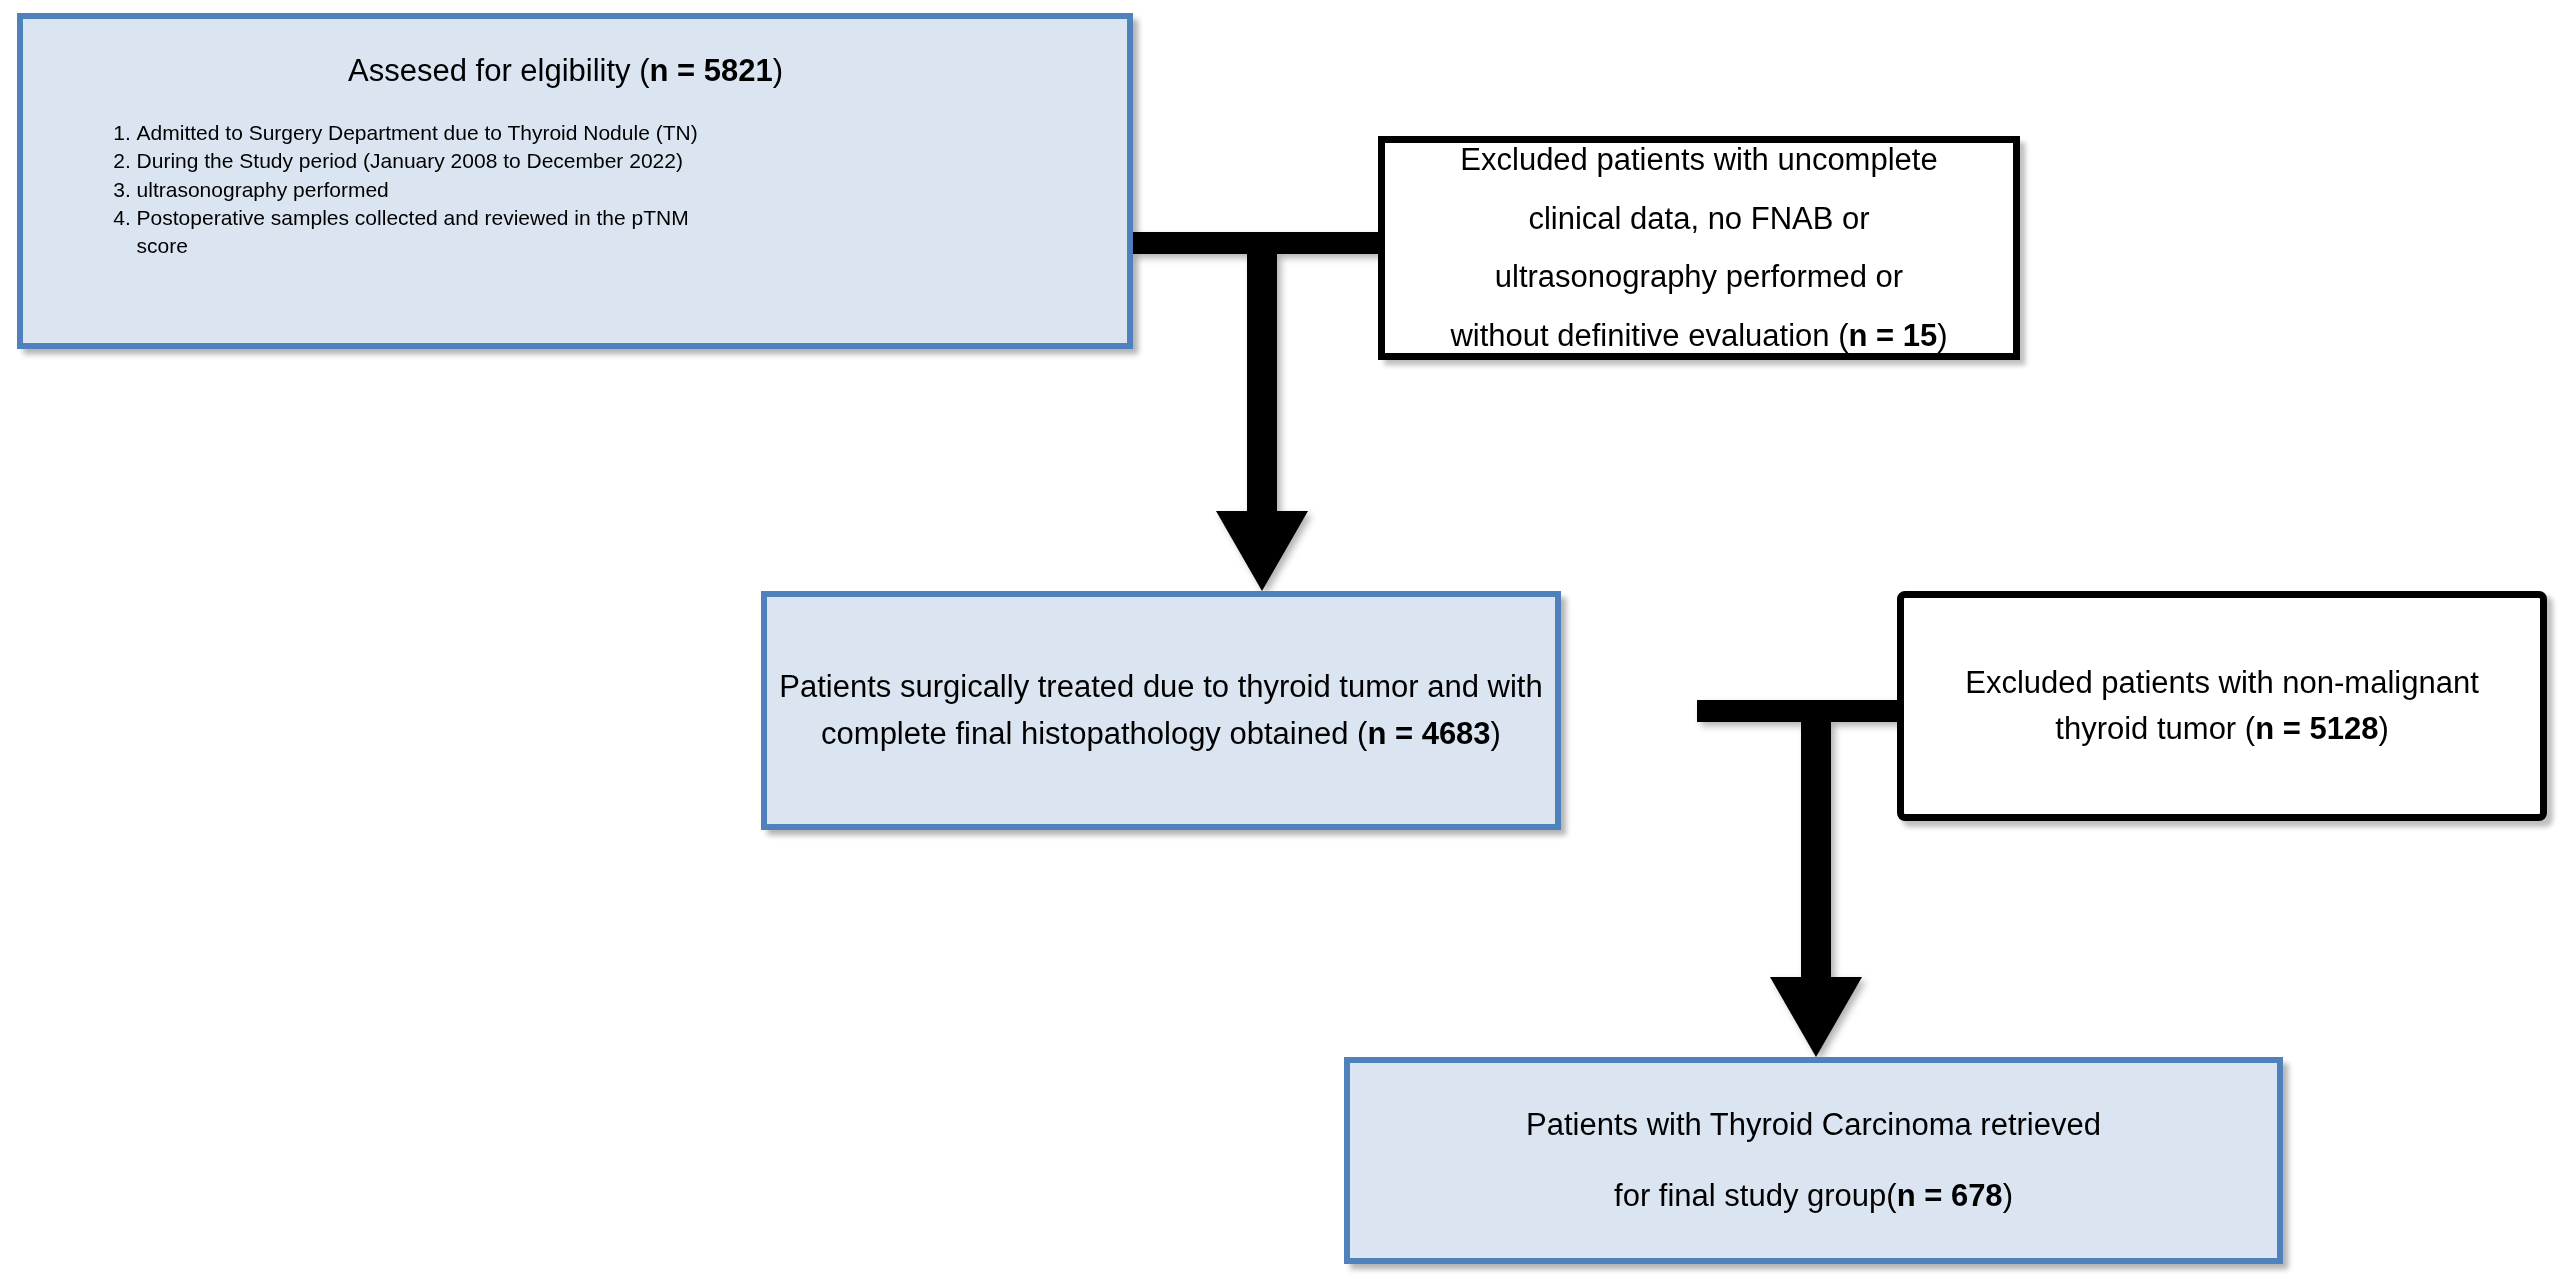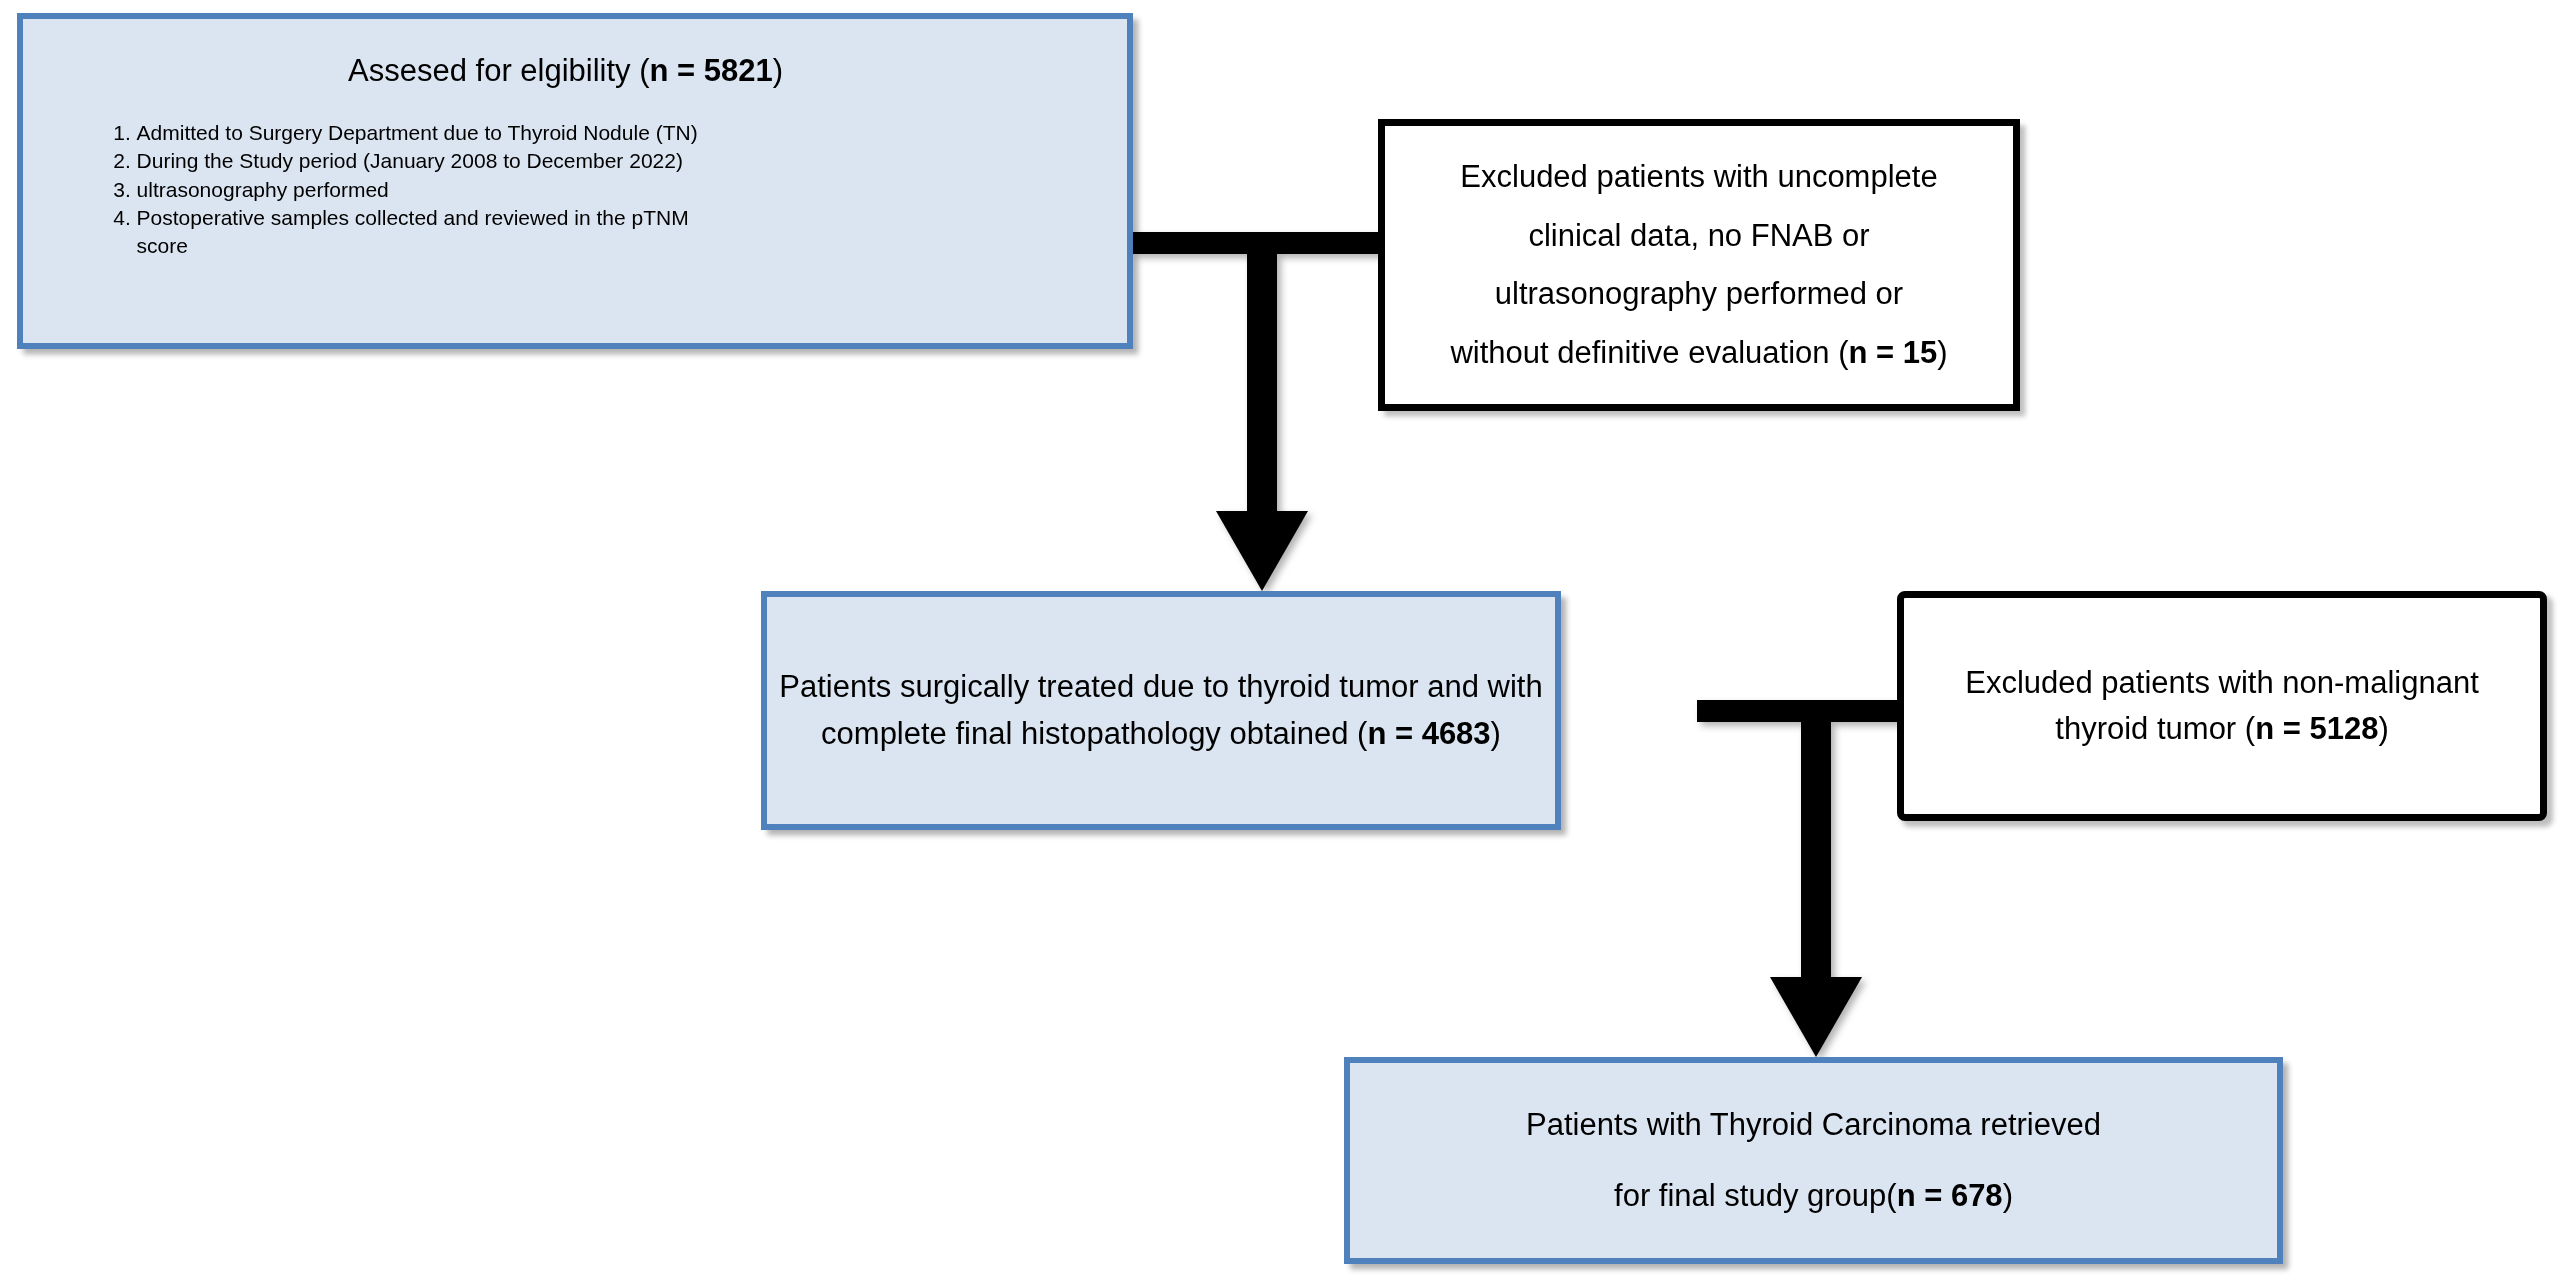--- a/index.html
+++ b/index.html
@@ -42,21 +42,21 @@
     font-size:21px;line-height:1.34;
     list-style:decimal outside;
   }
   ol.criteria li{margin:0;padding:0;}
   ol.criteria .line{display:block;}
 
   
   .center-box{display:flex;flex-direction:column;align-items:center;justify-content:center;text-align:center;}
   .center-box .tline{display:block;font-size:31px;line-height:1.5;white-space:nowrap;}
 
-  #box-b{left:1378px;top:119px;width:642px;height:292px;gap:12px;}
+  #box-b{left:1378px;top:136px;width:642px;height:224px;gap:12px;}
   #box-c{left:761px;top:591px;width:800px;height:239px;}
   #box-d{left:1897px;top:591px;width:650px;height:230px;border-radius:8px;}
   #box-e{left:1344px;top:1057px;width:939px;height:207px;gap:24px;}
 
   .b{font-weight:bold;}
 
   
   .connector-group{position:absolute;left:0;top:0;width:0;height:0;
     filter:drop-shadow(4.9px 4.9px 3.7px rgba(0,0,0,0.30));}
   .cseg{position:absolute;background:var(--connector);}

